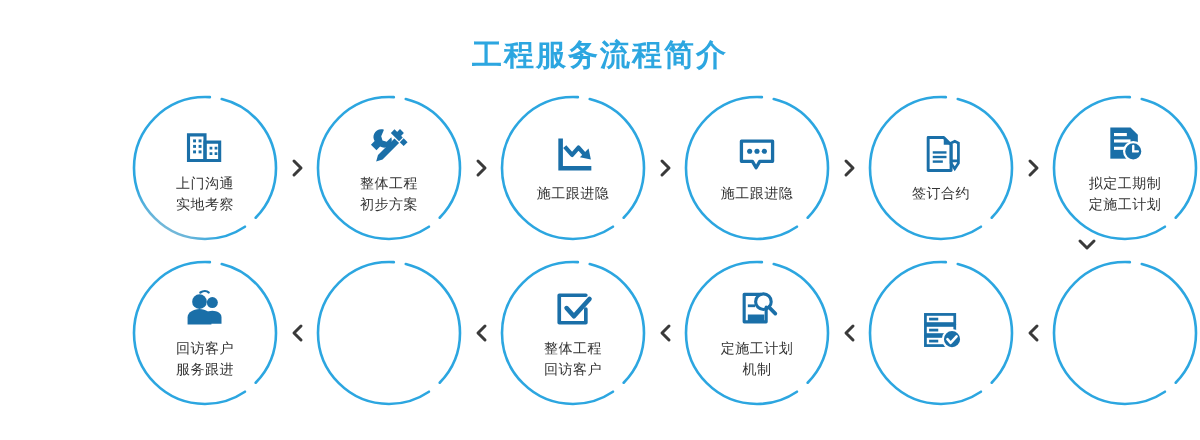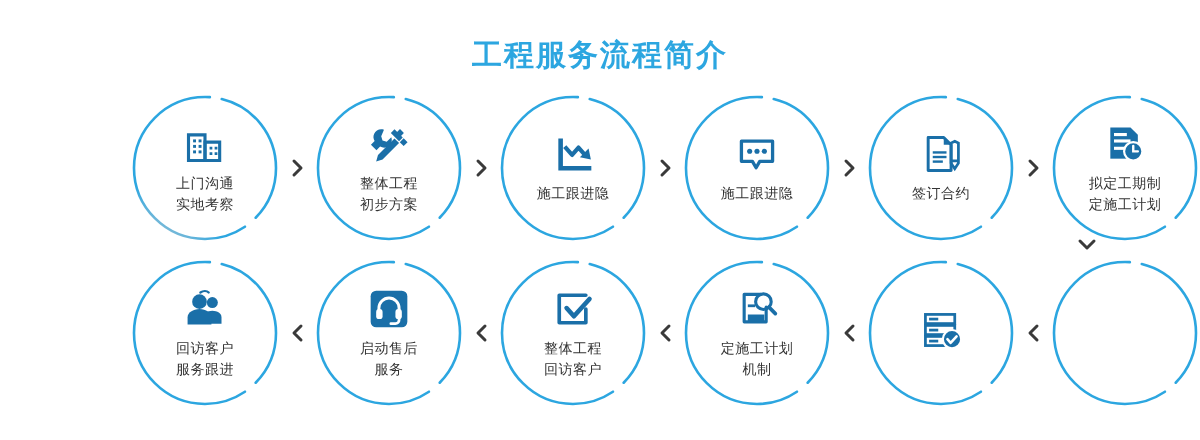--- a/index.html
+++ b/index.html
@@ -316,33 +316,20 @@
     <div class="connector">
       <svg width="13" height="20" viewBox="0 0 13 20">
           <path d="M10 3l-7 7 7 7" fill="none" stroke="currentColor" stroke-width="3" stroke-linecap="round" stroke-linejoin="round"></path>
         </svg>
     </div>
 
     <div class="node">
       <svg class="ring" viewBox="0 0 150 150">
         <circle cx="75" cy="75" r="71" fill="none" stroke="#2CA6E0" stroke-width="2.6" stroke-dasharray="150 14 270 12" stroke-dashoffset="95" stroke-linecap="round"></circle>
       </svg>
-      <div class="node-inner">
-        <span class="node-icon">
-          <svg viewBox="0 0 48 48" width="44" height="44">
-            <rect x="4" y="4" width="40" height="40" rx="6" fill="#1A6FA8"></rect>
-            <path d="M13 27v-4a11 11 0 0122 0v4" fill="none" stroke="#ffffff" stroke-width="3.2" stroke-linecap="round"></path>
-            <rect x="10" y="24" width="7" height="11" rx="3.2" fill="#ffffff"></rect>
-            <rect x="31" y="24" width="7" height="11" rx="3.2" fill="#ffffff"></rect>
-            <path d="M35 34v2a4 4 0 01-4 4h-5" fill="none" stroke="#ffffff" stroke-width="3" stroke-linecap="round"></path>
-          </svg>
-        </span>
-        <span class="node-label">启动售后
-服务</span>
-      </div>
     </div>
 
     <div class="connector">
       <svg width="13" height="20" viewBox="0 0 13 20">
           <path d="M10 3l-7 7 7 7" fill="none" stroke="currentColor" stroke-width="3" stroke-linecap="round" stroke-linejoin="round"></path>
         </svg>
     </div>
 
     <div class="node">
       <svg class="ring" viewBox="0 0 150 150">

